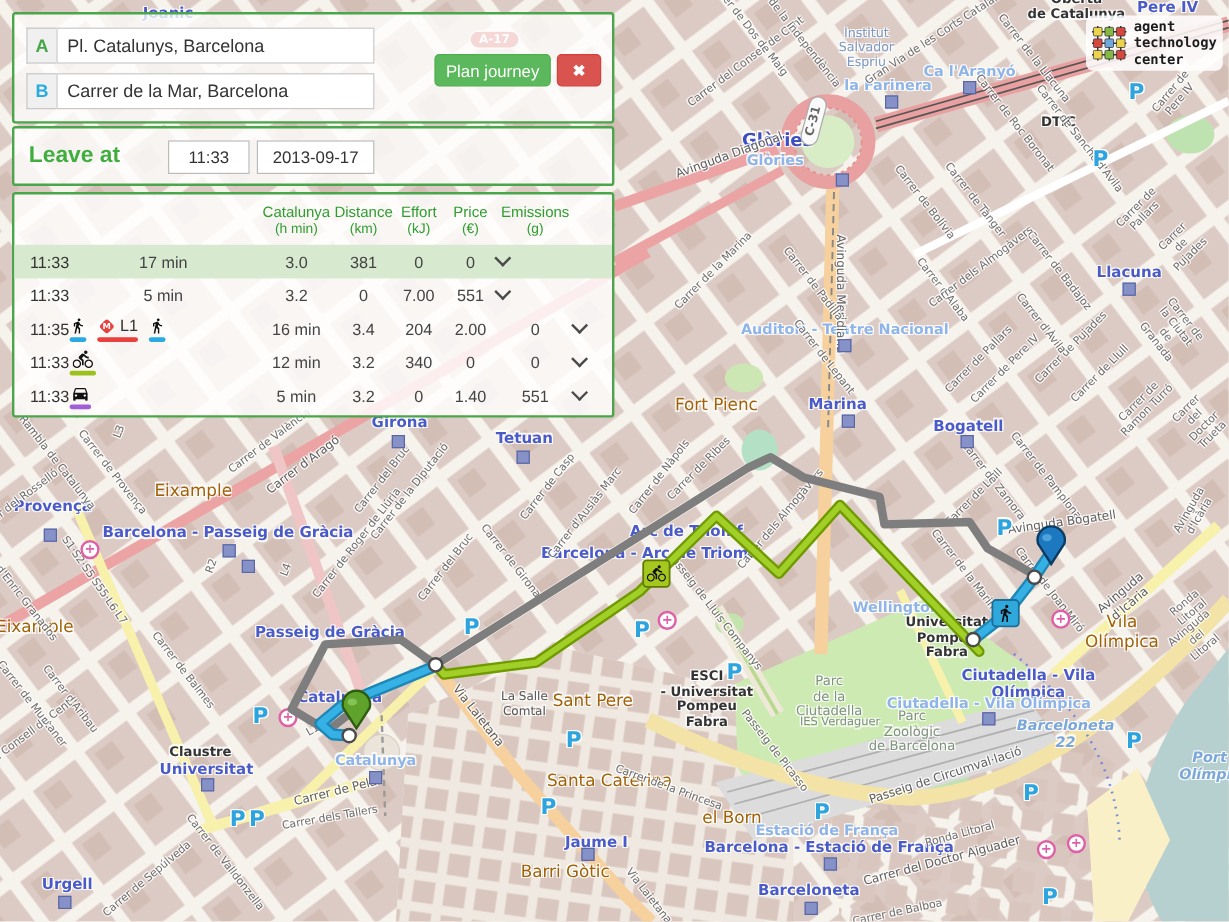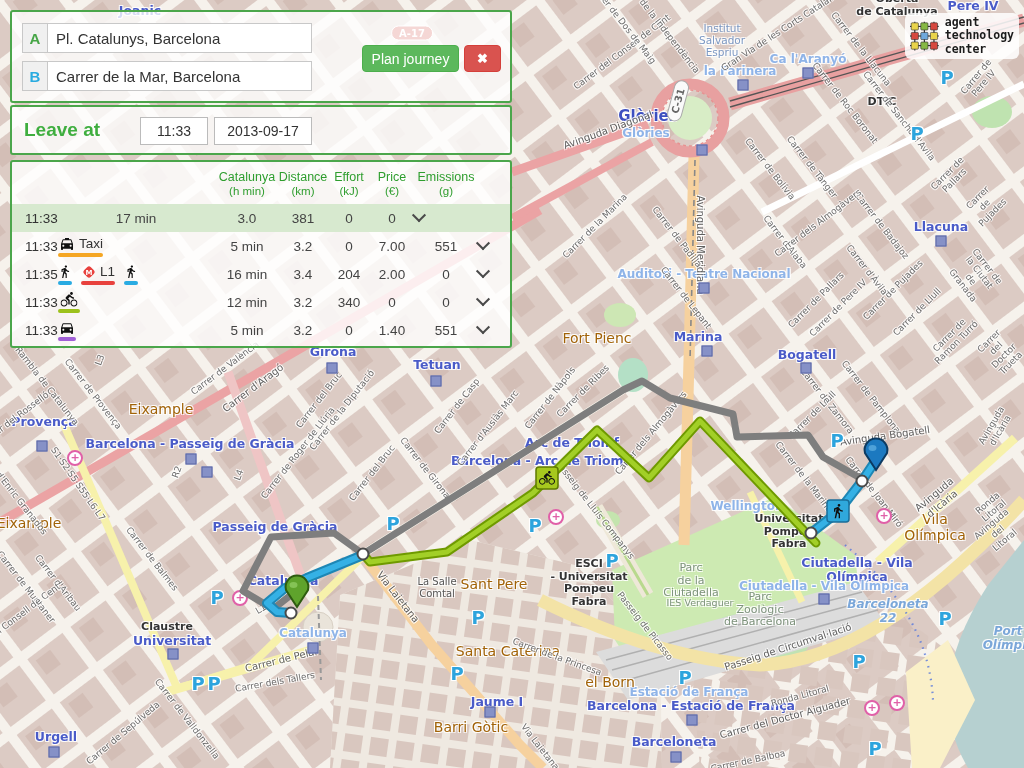--- a/index.html
+++ b/index.html
@@ -452,31 +452,20 @@
         <div class="tcell ttime">11:33</div>
         <div class="tcell">17 min</div>
         <div class="tcell">3.0</div>
         <div class="tcell">381</div>
         <div class="tcell">0</div>
         <div class="tcell">0</div>
         <span class="chev"></span>
       </div>
       <div class="trow">
         <div class="tcell ttime">11:33</div>
-        <div class="legs">
-          <span class="leg">
-            <span class="leg-icons">
-              <svg viewBox="0 0 24 24" width="18" height="16" style="fill: rgb(17, 17, 17);">
-                <use href="#i-taxi"></use>
-              </svg>
-              <span class="mode-label">Taxi</span>
-            </span>
-            <span class="leg-bar" style="background: rgb(245, 166, 35);"></span>
-          </span>
-        </div>
         <div class="tcell">5 min</div>
         <div class="tcell">3.2</div>
         <div class="tcell">0</div>
         <div class="tcell">7.00</div>
         <div class="tcell">551</div>
         <span class="chev"></span>
       </div>
       <div class="trow">
         <div class="tcell ttime">11:35</div>
         <div class="legs">

